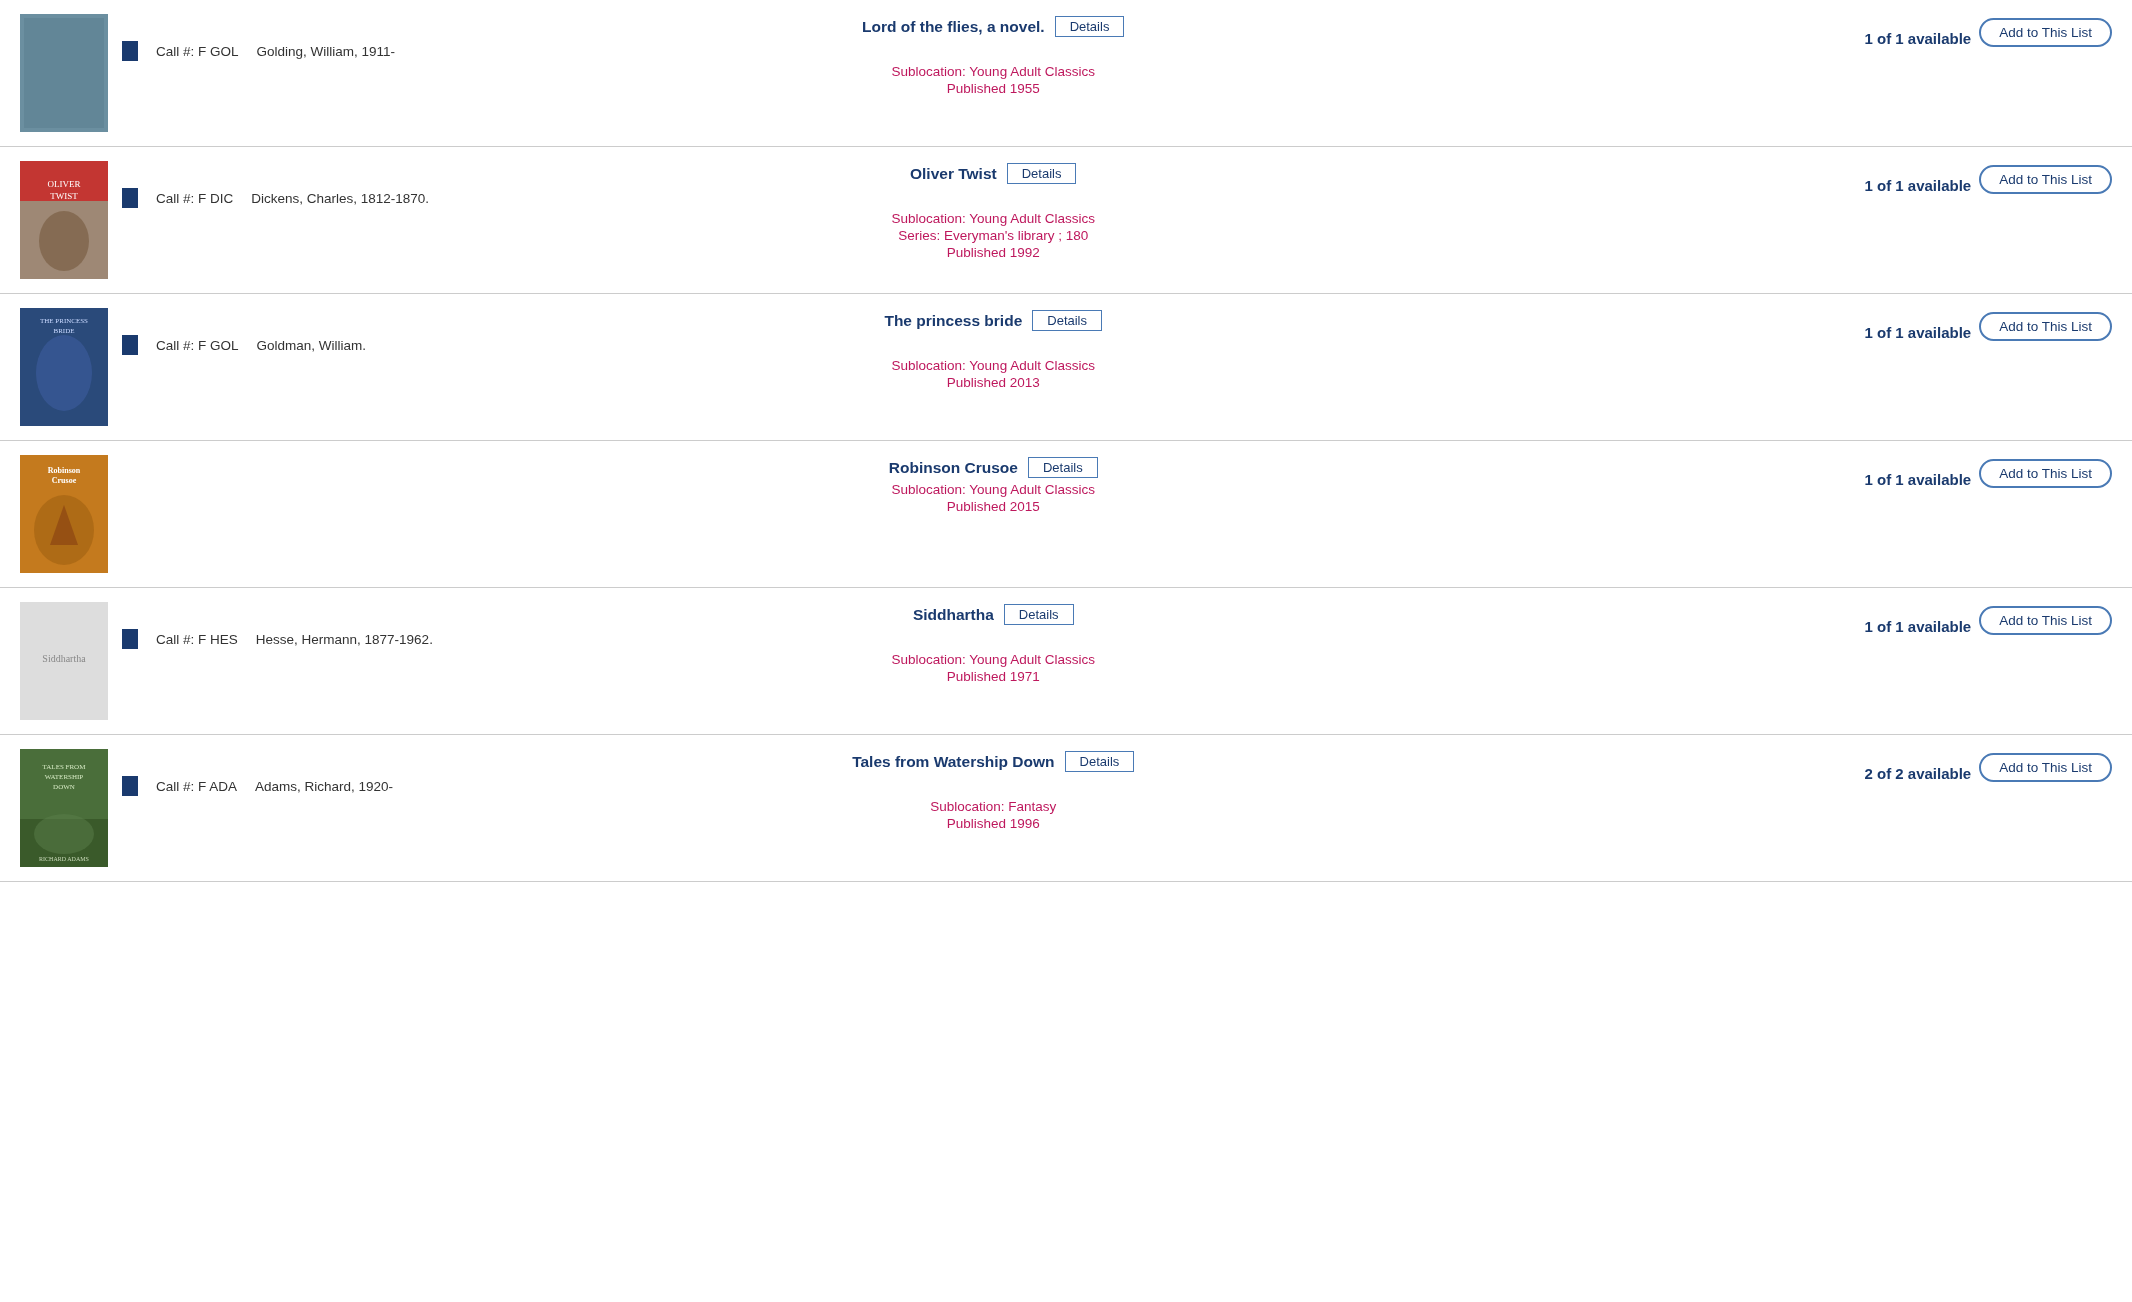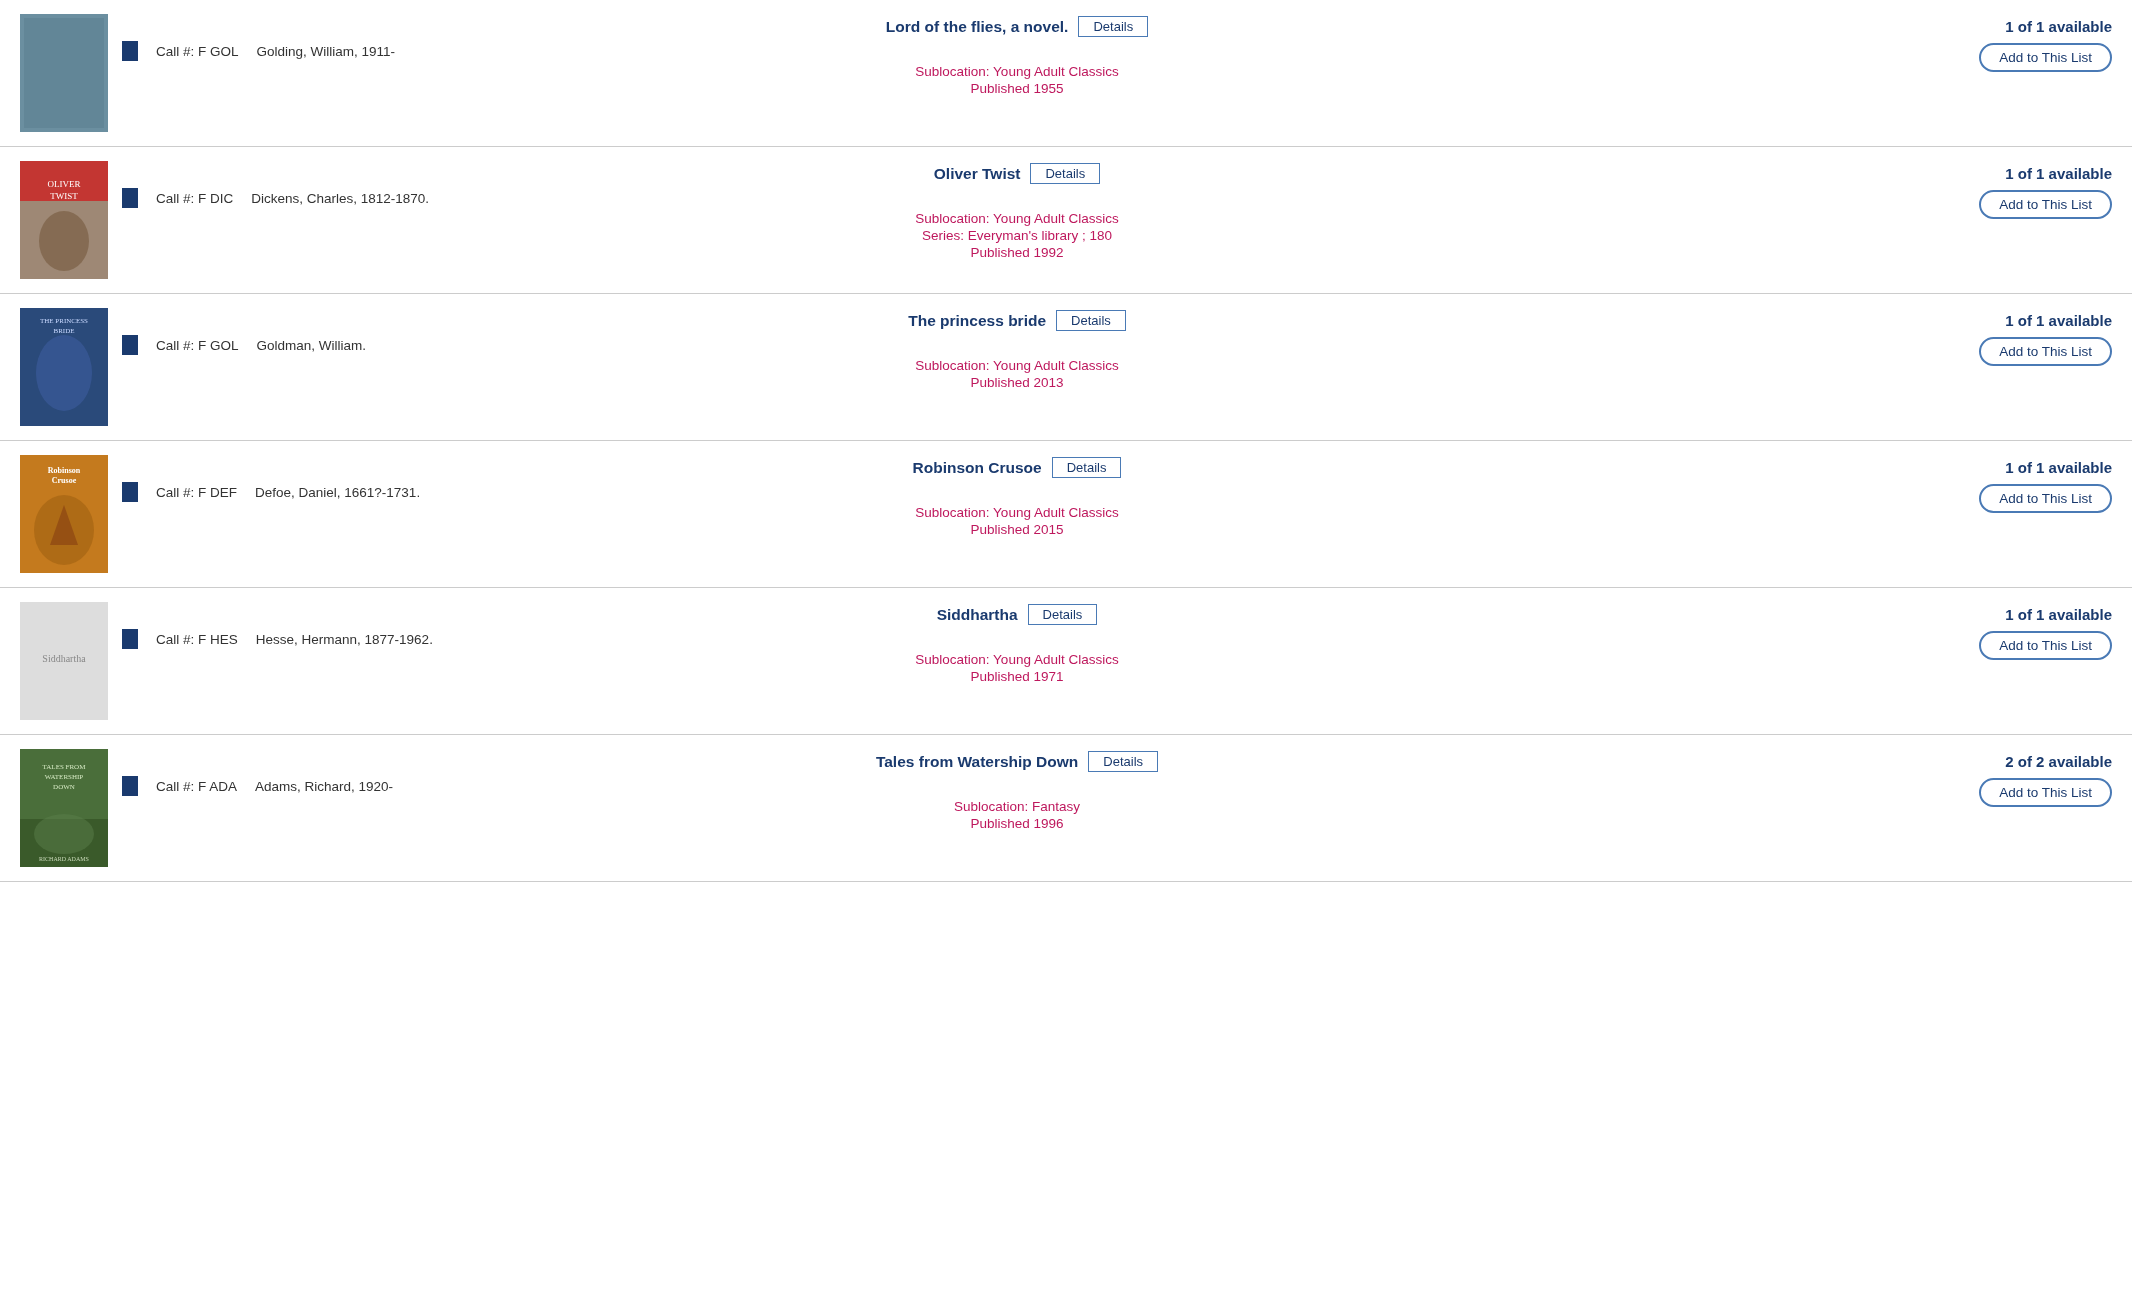--- a/index.html
+++ b/index.html
@@ -64,21 +64,20 @@
     }
     .meta-line {
       font-size: 13.5px;
       color: #be185d;
       margin-bottom: 2px;
       padding-left: 0;
       text-align: center;
     }
     .book-right {
       display: flex;
-      flex-direction: column;
       align-items: flex-end;
       justify-content: flex-start;
       min-width: 200px;
       padding-top: 4px;
       gap: 8px;
     }
     .availability {
       color: #1a3a6e;
       font-weight: bold;
       font-size: 15px;
@@ -188,25 +187,20 @@
       <text x="44" y="18" text-anchor="middle" fill="#fff" font-size="8" font-family="serif" font-weight="bold">Robinson</text>
       <text x="44" y="28" text-anchor="middle" fill="#fff" font-size="8" font-family="serif" font-weight="bold">Crusoe</text>
       <ellipse cx="44" cy="75" rx="30" ry="35" fill="#a06010" opacity="0.6"></ellipse>
       <polygon points="30,90 44,50 58,90" fill="#8b4513" opacity="0.7"></polygon>
     </svg></div>
       <div class="book-info">
         <div class="book-title-row">
           <a class="book-title" href="#">Robinson Crusoe</a>
           <button class="details-btn">Details</button>
         </div>
-        <div class="call-row">
-          <span class="book-icon"></span>
-          <span>Call #: F DEF</span>
-          <span>     Defoe, Daniel, 1661?-1731.</span>
-        </div>
         <div class="meta-line">Sublocation: Young Adult Classics</div>
         <div class="meta-line">Published 2015</div>
       </div>
       <div class="book-right">
         <div class="availability">1 of 1 available</div>
         <button class="add-list-btn">Add to This List</button>
       </div>
     </div>
     <div class="book-item">
       <div class="cover-svg"><svg xmlns="http://www.w3.org/2000/svg" width="88" height="118" viewBox="0 0 88 118">

